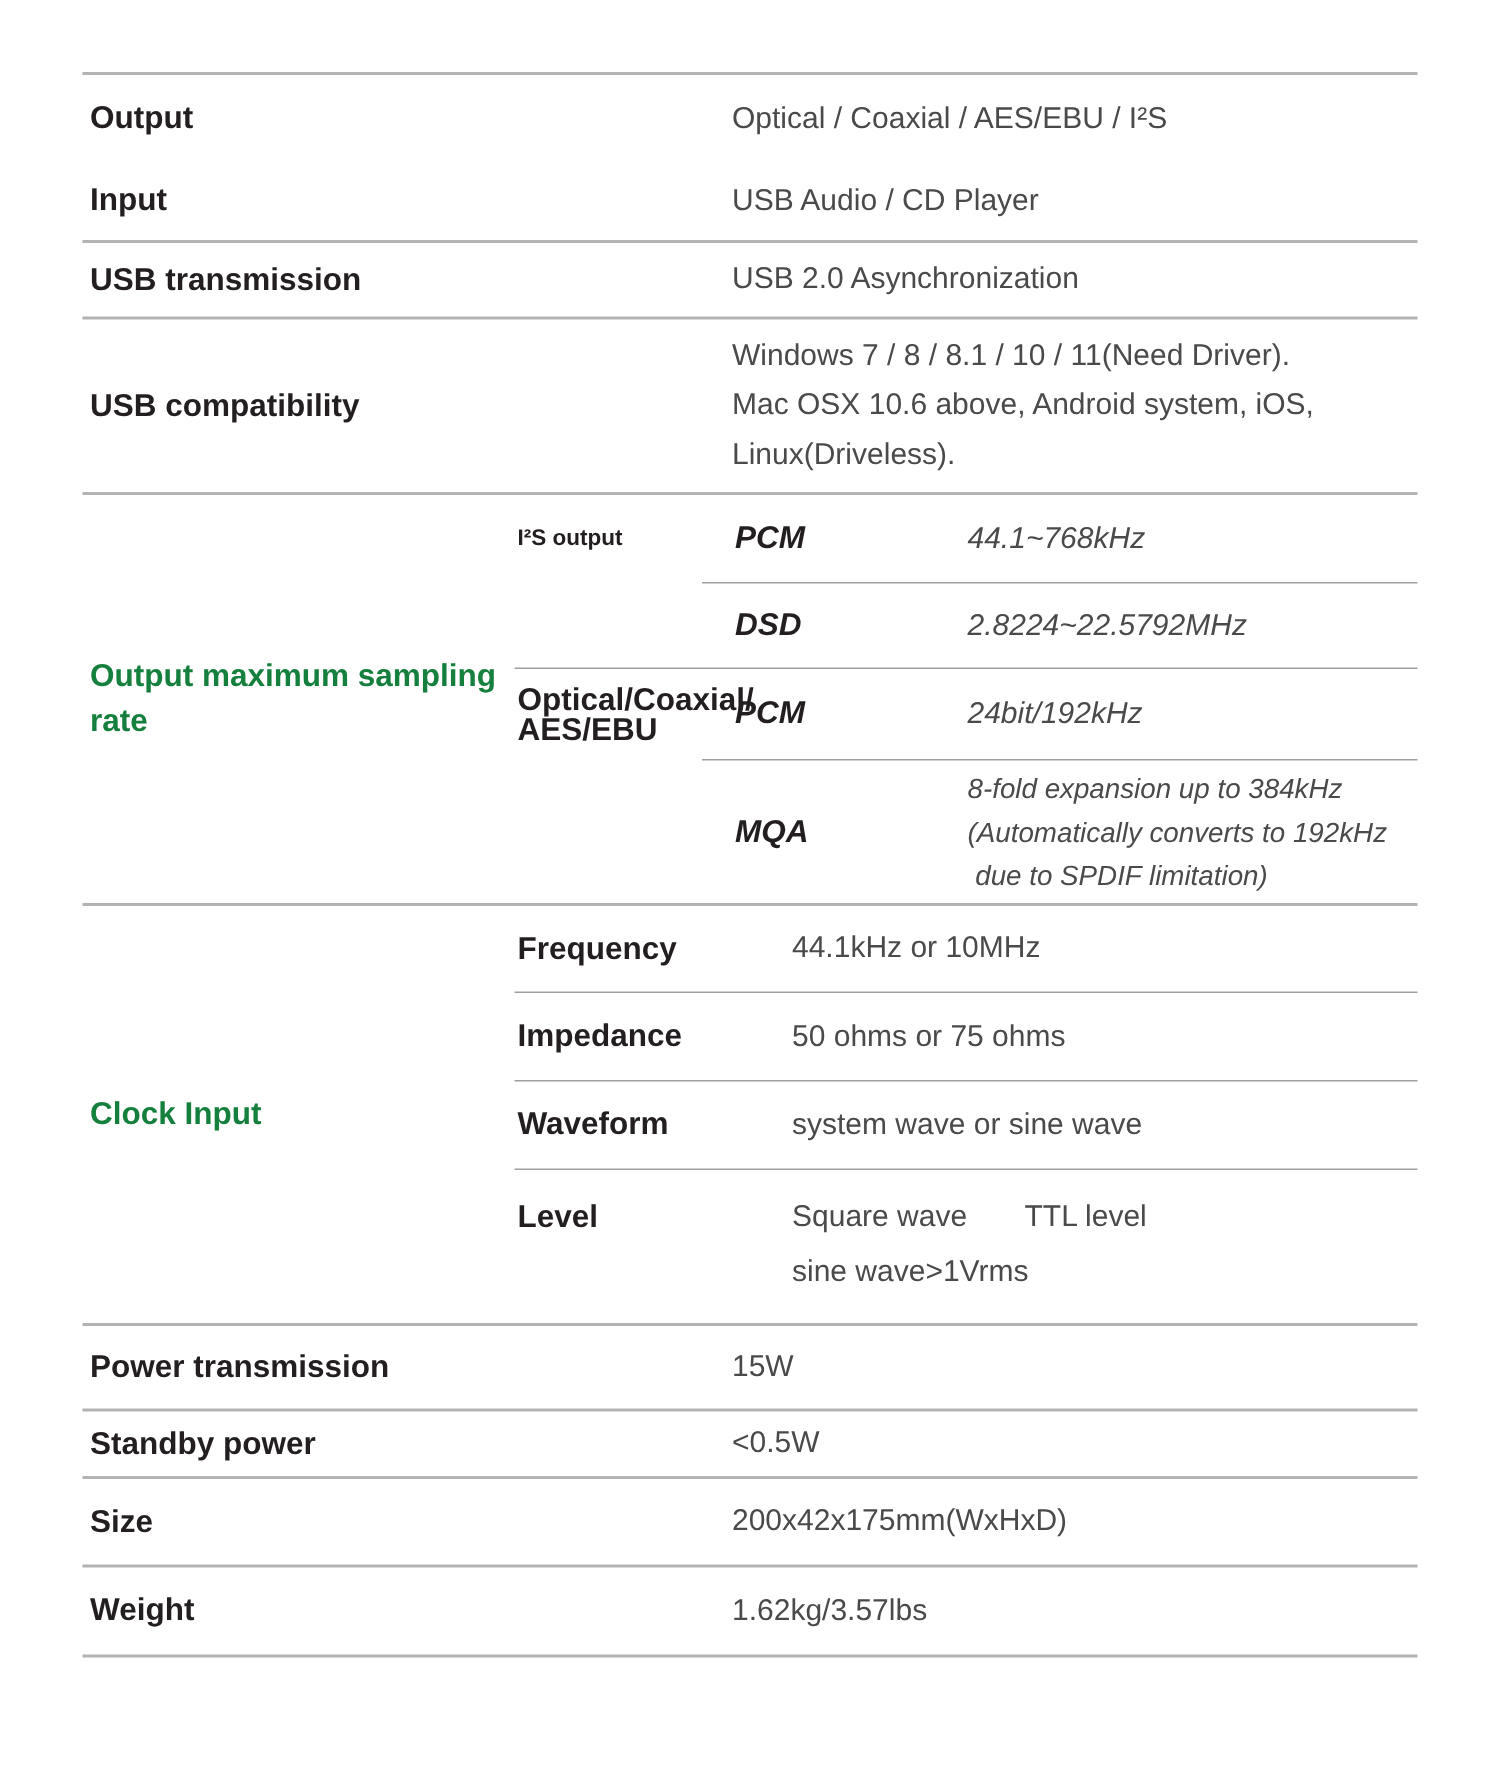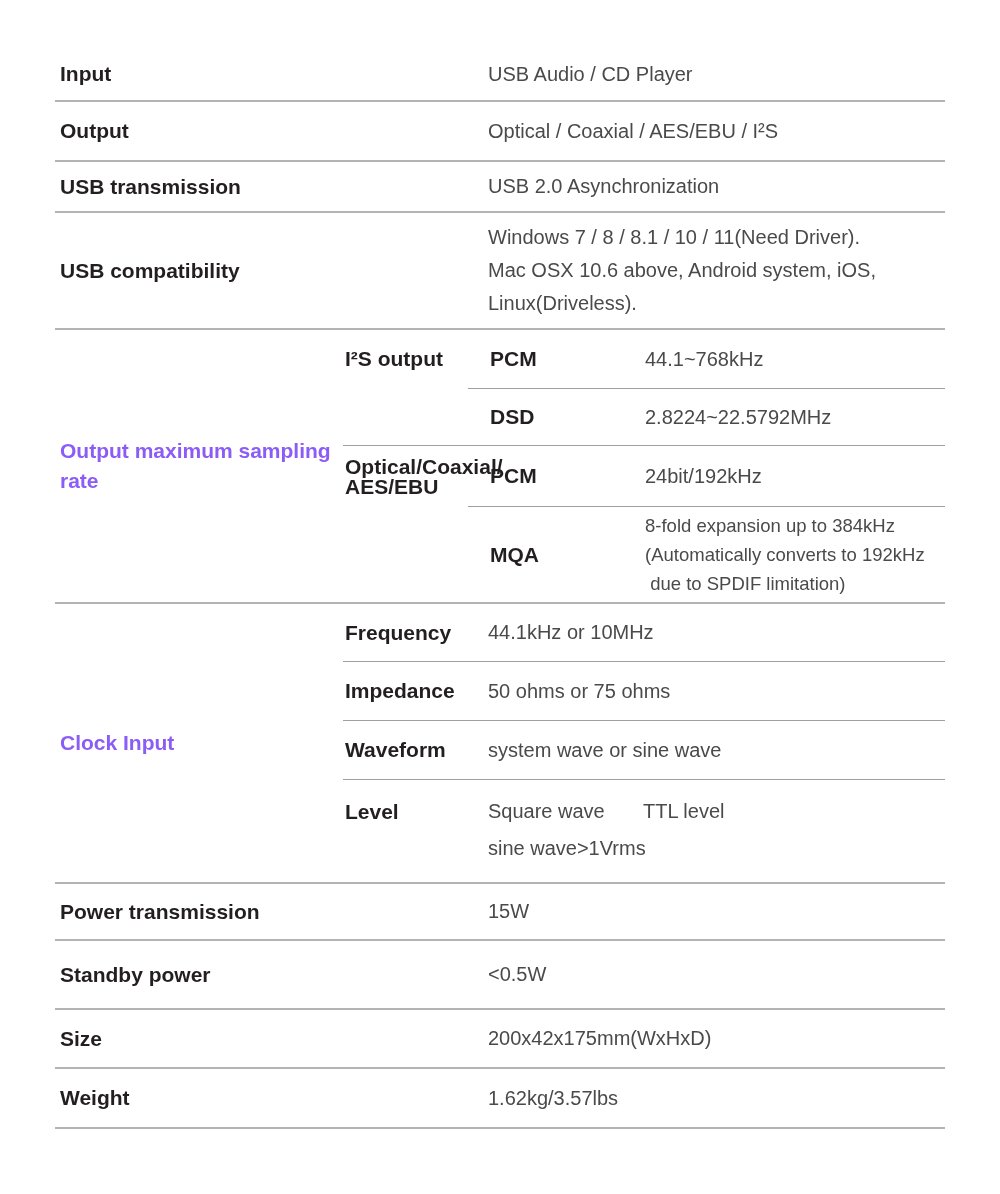--- a/index.html
+++ b/index.html
@@ -25,52 +25,52 @@
   .value {
     flex: 1; display: flex; align-items: center;
     font-size: 20px; color: #4a4a4a;
   }
   .pre { white-space: pre-line; line-height: 33px; }
 
   
   .main-label {
     width: 288px; padding-left: 5px;
     display: flex; align-items: center;
-    font-weight: bold; font-size: 21px; color: #8b5cf6;
+    font-weight: bold; font-size: 21px; color: #15803d;
     line-height: 30px;
   }
   .groups { flex: 1; }
   .group { display: flex; }
   .group + .group { border-top: 1.5px solid #9f9f9f; }
   .sub-col { width: 125px; padding-left: 2px; }
   .sub-label-big {
-    font-weight: bold; font-size: 21px; color: #231f20;
+    font-weight: bold; font-size: 15px; color: #231f20;
     line-height: 58px; white-space: nowrap;
   }
   .sub-label-small {
     font-weight: bold; font-size: 21px; color: #231f20;
     line-height: 20px; padding-top: 11px; white-space: pre-line;
   }
-  .type-rows { flex: 1; }
+  .type-rows { flex: 1; font-style: italic; }
   .type-row { display: flex; }
   .type-row + .type-row { border-top: 1.5px solid #9f9f9f; }
   .type-label {
     width: 142px; padding-left: 22px;
     display: flex; align-items: center;
     font-weight: bold; font-size: 21px; color: #231f20;
   }
   .type-value {
     flex: 1; display: flex; align-items: center;
     font-size: 20px; color: #4a4a4a; margin-left: 35px;
   }
   .mqa-note { font-size: 18.5px; line-height: 29px; white-space: pre-line; }
 
   
   .clock-rows { flex: 1; }
-  .clock-row { display: flex; }
+  .clock-row { display: flex; gap: 40px; }
   .clock-row + .clock-row { border-top: 1.5px solid #9f9f9f; }
   .clock-sub {
     width: 145px; padding-left: 2px;
     display: flex; align-items: center;
     font-weight: bold; font-size: 21px; color: #231f20;
   }
   .clock-value {
     flex: 1; display: flex; align-items: center;
     font-size: 20px; color: #4a4a4a;
   }
@@ -78,28 +78,28 @@
     flex: 1; padding-top: 13px;
     font-size: 20px; color: #4a4a4a; line-height: 37px;
   }
   .level-line1 span:first-child { display: inline-block; width: 155px; }
 </style>
 </head>
 <body>
 
 <div class="spec">
 
+  <div class="row" style="height:60px">
+    <div class="label">Output</div>
+    <div class="value">Optical / Coaxial / AES/EBU / I²S</div>
+  </div>
+
   <div class="row first" style="height:52px">
     <div class="label">Input</div>
     <div class="value">USB Audio / CD Player</div>
-  </div>
-
-  <div class="row" style="height:60px">
-    <div class="label">Output</div>
-    <div class="value">Optical / Coaxial / AES/EBU / I²S</div>
   </div>
 
   <div class="row" style="height:51px">
     <div class="label">USB transmission</div>
     <div class="value">USB 2.0 Asynchronization</div>
   </div>
 
   <div class="row" style="height:117px">
     <div class="label">USB compatibility</div>
     <div class="value pre">Windows 7 / 8 / 8.1 / 10 / 11(Need Driver).
@@ -179,21 +179,21 @@
       </div>
 
     </div>
   </div>
 
   <div class="row" style="height:57px">
     <div class="label">Power transmission</div>
     <div class="value">15W</div>
   </div>
 
-  <div class="row" style="height:69px">
+  <div class="row" style="height:45px">
     <div class="label">Standby power</div>
     <div class="value">&lt;0.5W</div>
   </div>
 
   <div class="row" style="height:59px">
     <div class="label">Size</div>
     <div class="value">200x42x175mm(WxHxD)</div>
   </div>
 
   <div class="row" style="height:60px">

